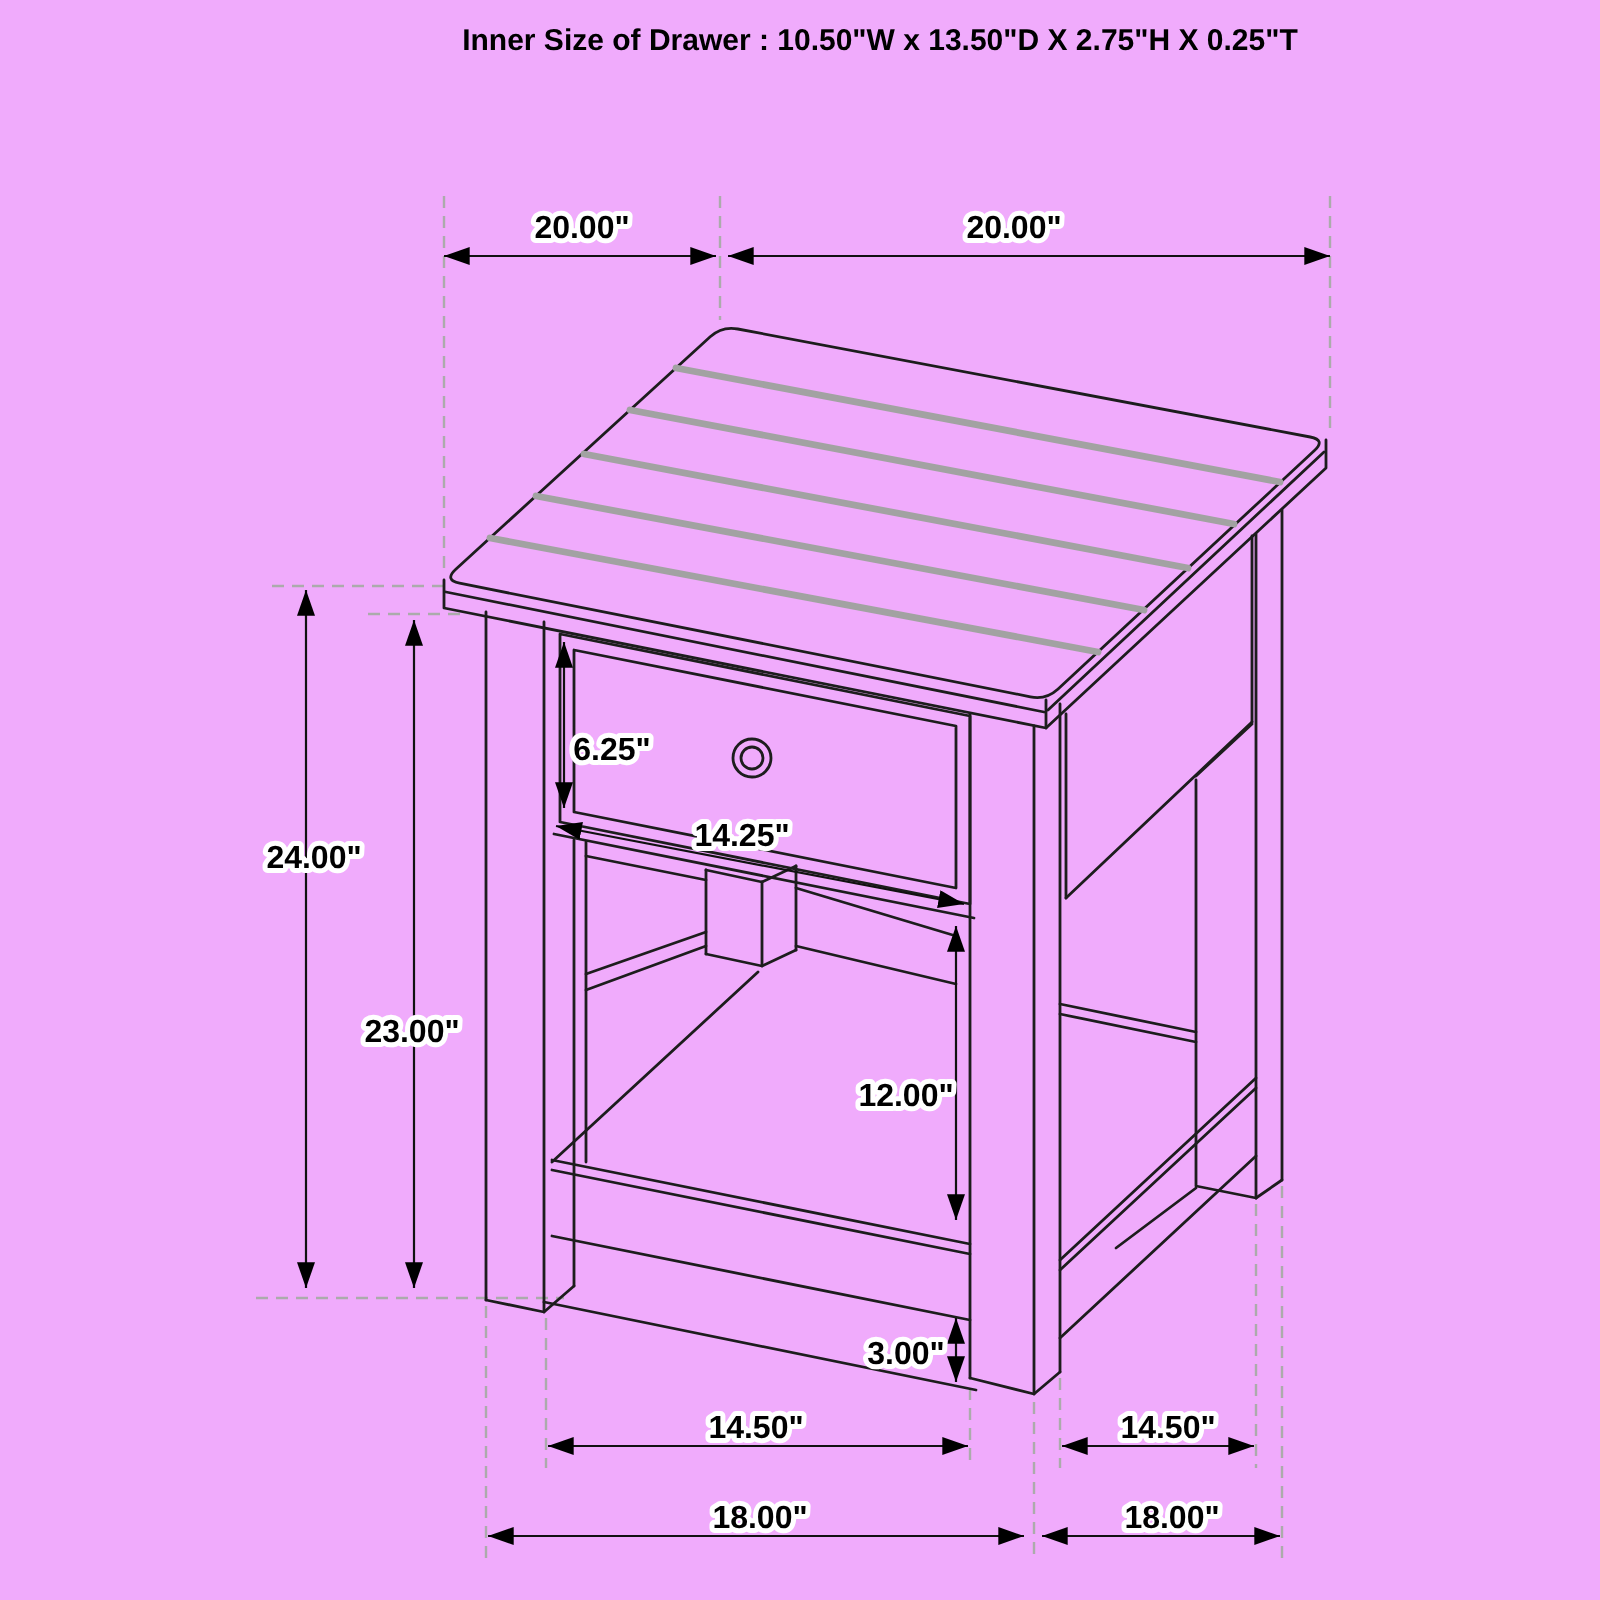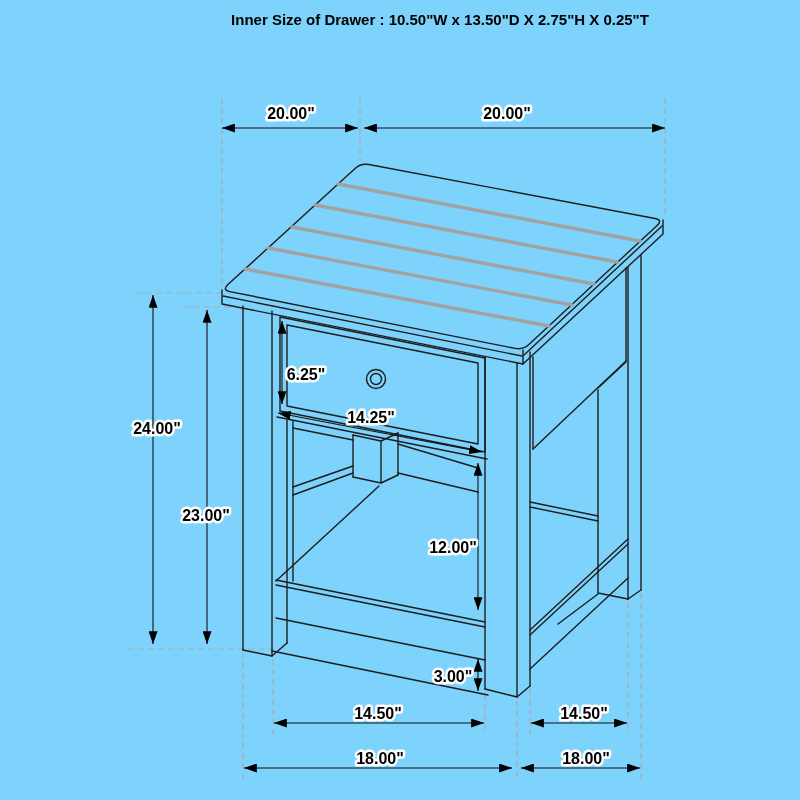--- a/index.html
+++ b/index.html
@@ -2,21 +2,21 @@
 <html><head>
 <meta charset="utf-8">
 <style>
   html, body {
     margin: 0; padding: 0;
     background: #ffffff;
     width: 800px; height: 800px;
     overflow: hidden;
     font-family: "Liberation Sans", sans-serif;
   }
-  .stage { position: relative; width: 800px; height: 800px; background: #7dd3fc; }
+  .stage { position: relative; width: 800px; height: 800px; background: #f0abfc; }
   svg { display: block; }
   .struct   { stroke: #1d1d1d; stroke-width: 1.4; fill: none; stroke-linejoin: round; stroke-linecap: round; }
   .plank    { stroke: #a2a2a2; stroke-width: 3.4; fill: none; stroke-linecap: round; }
   .dim      { stroke: #111111; stroke-width: 1.1; fill: none; }
   .ext      { stroke: #ababab; stroke-width: 1.2; fill: none; stroke-dasharray: 6 4; }
   .dim-label {
     font-family: "Liberation Sans", sans-serif;
     font-size: 16px; font-weight: 700; fill: #000;
     text-anchor: middle;
     paint-order: stroke; stroke: #ffffff; stroke-width: 5px; stroke-linejoin: round;

